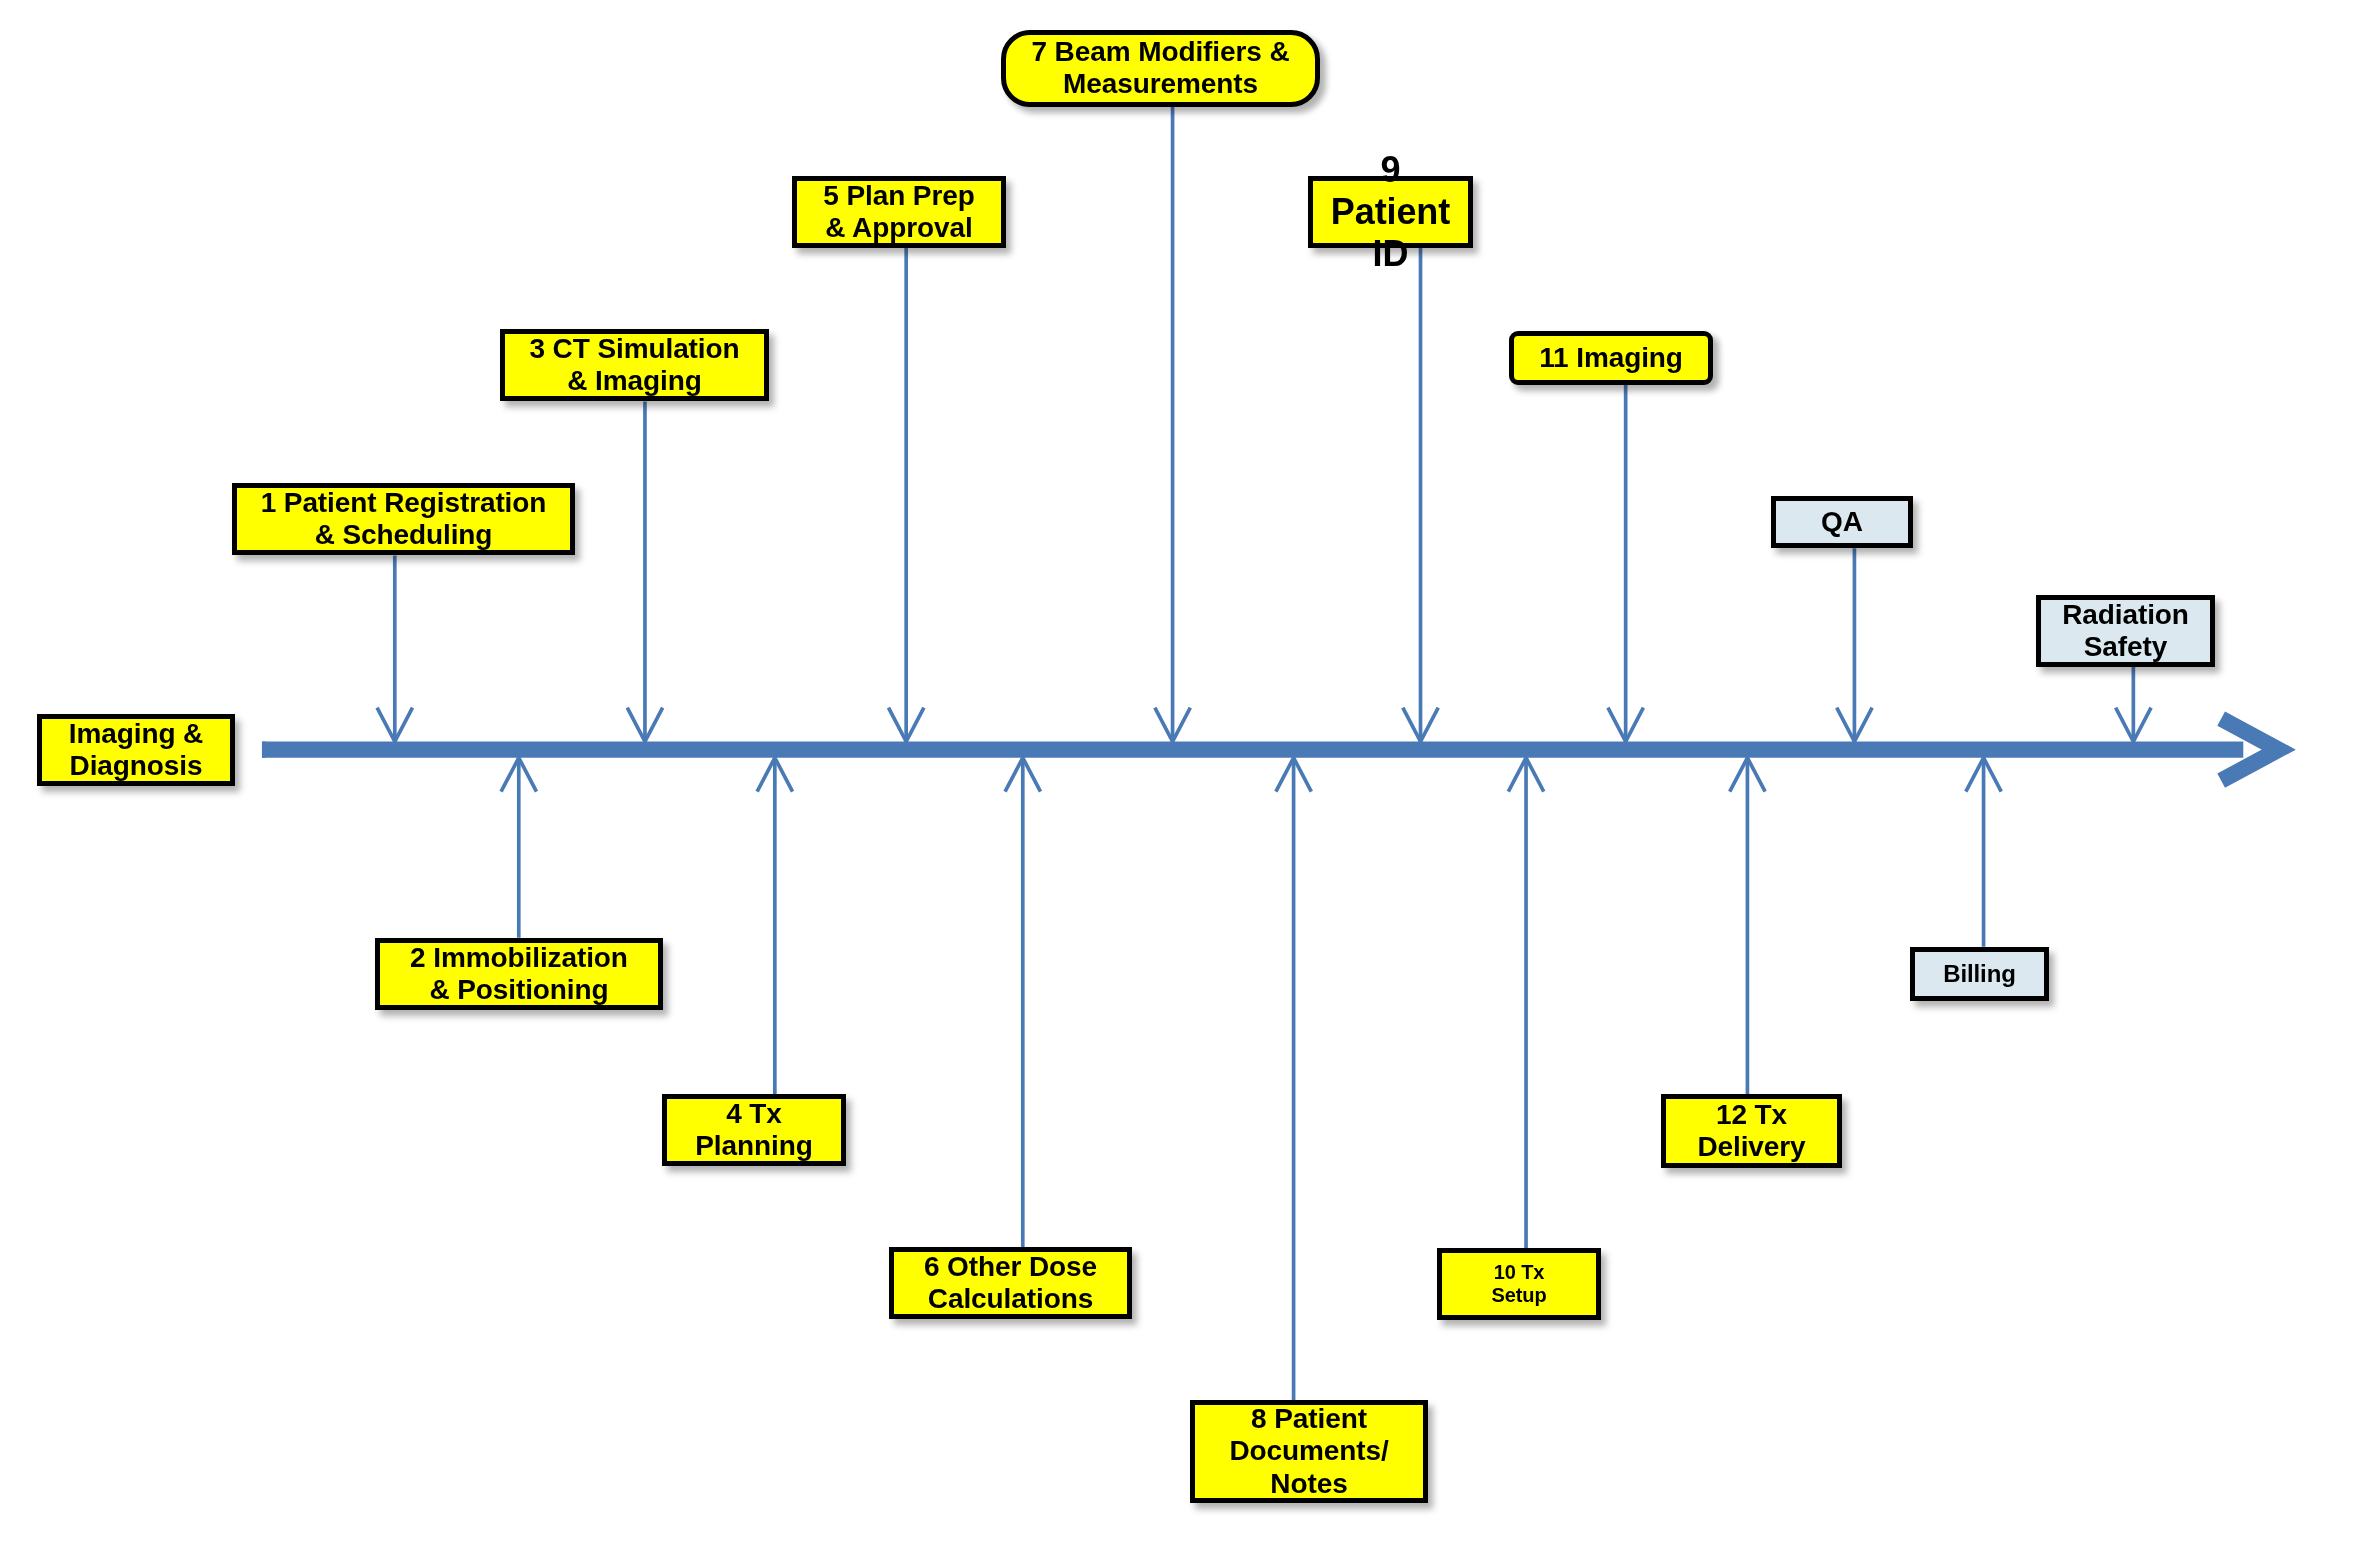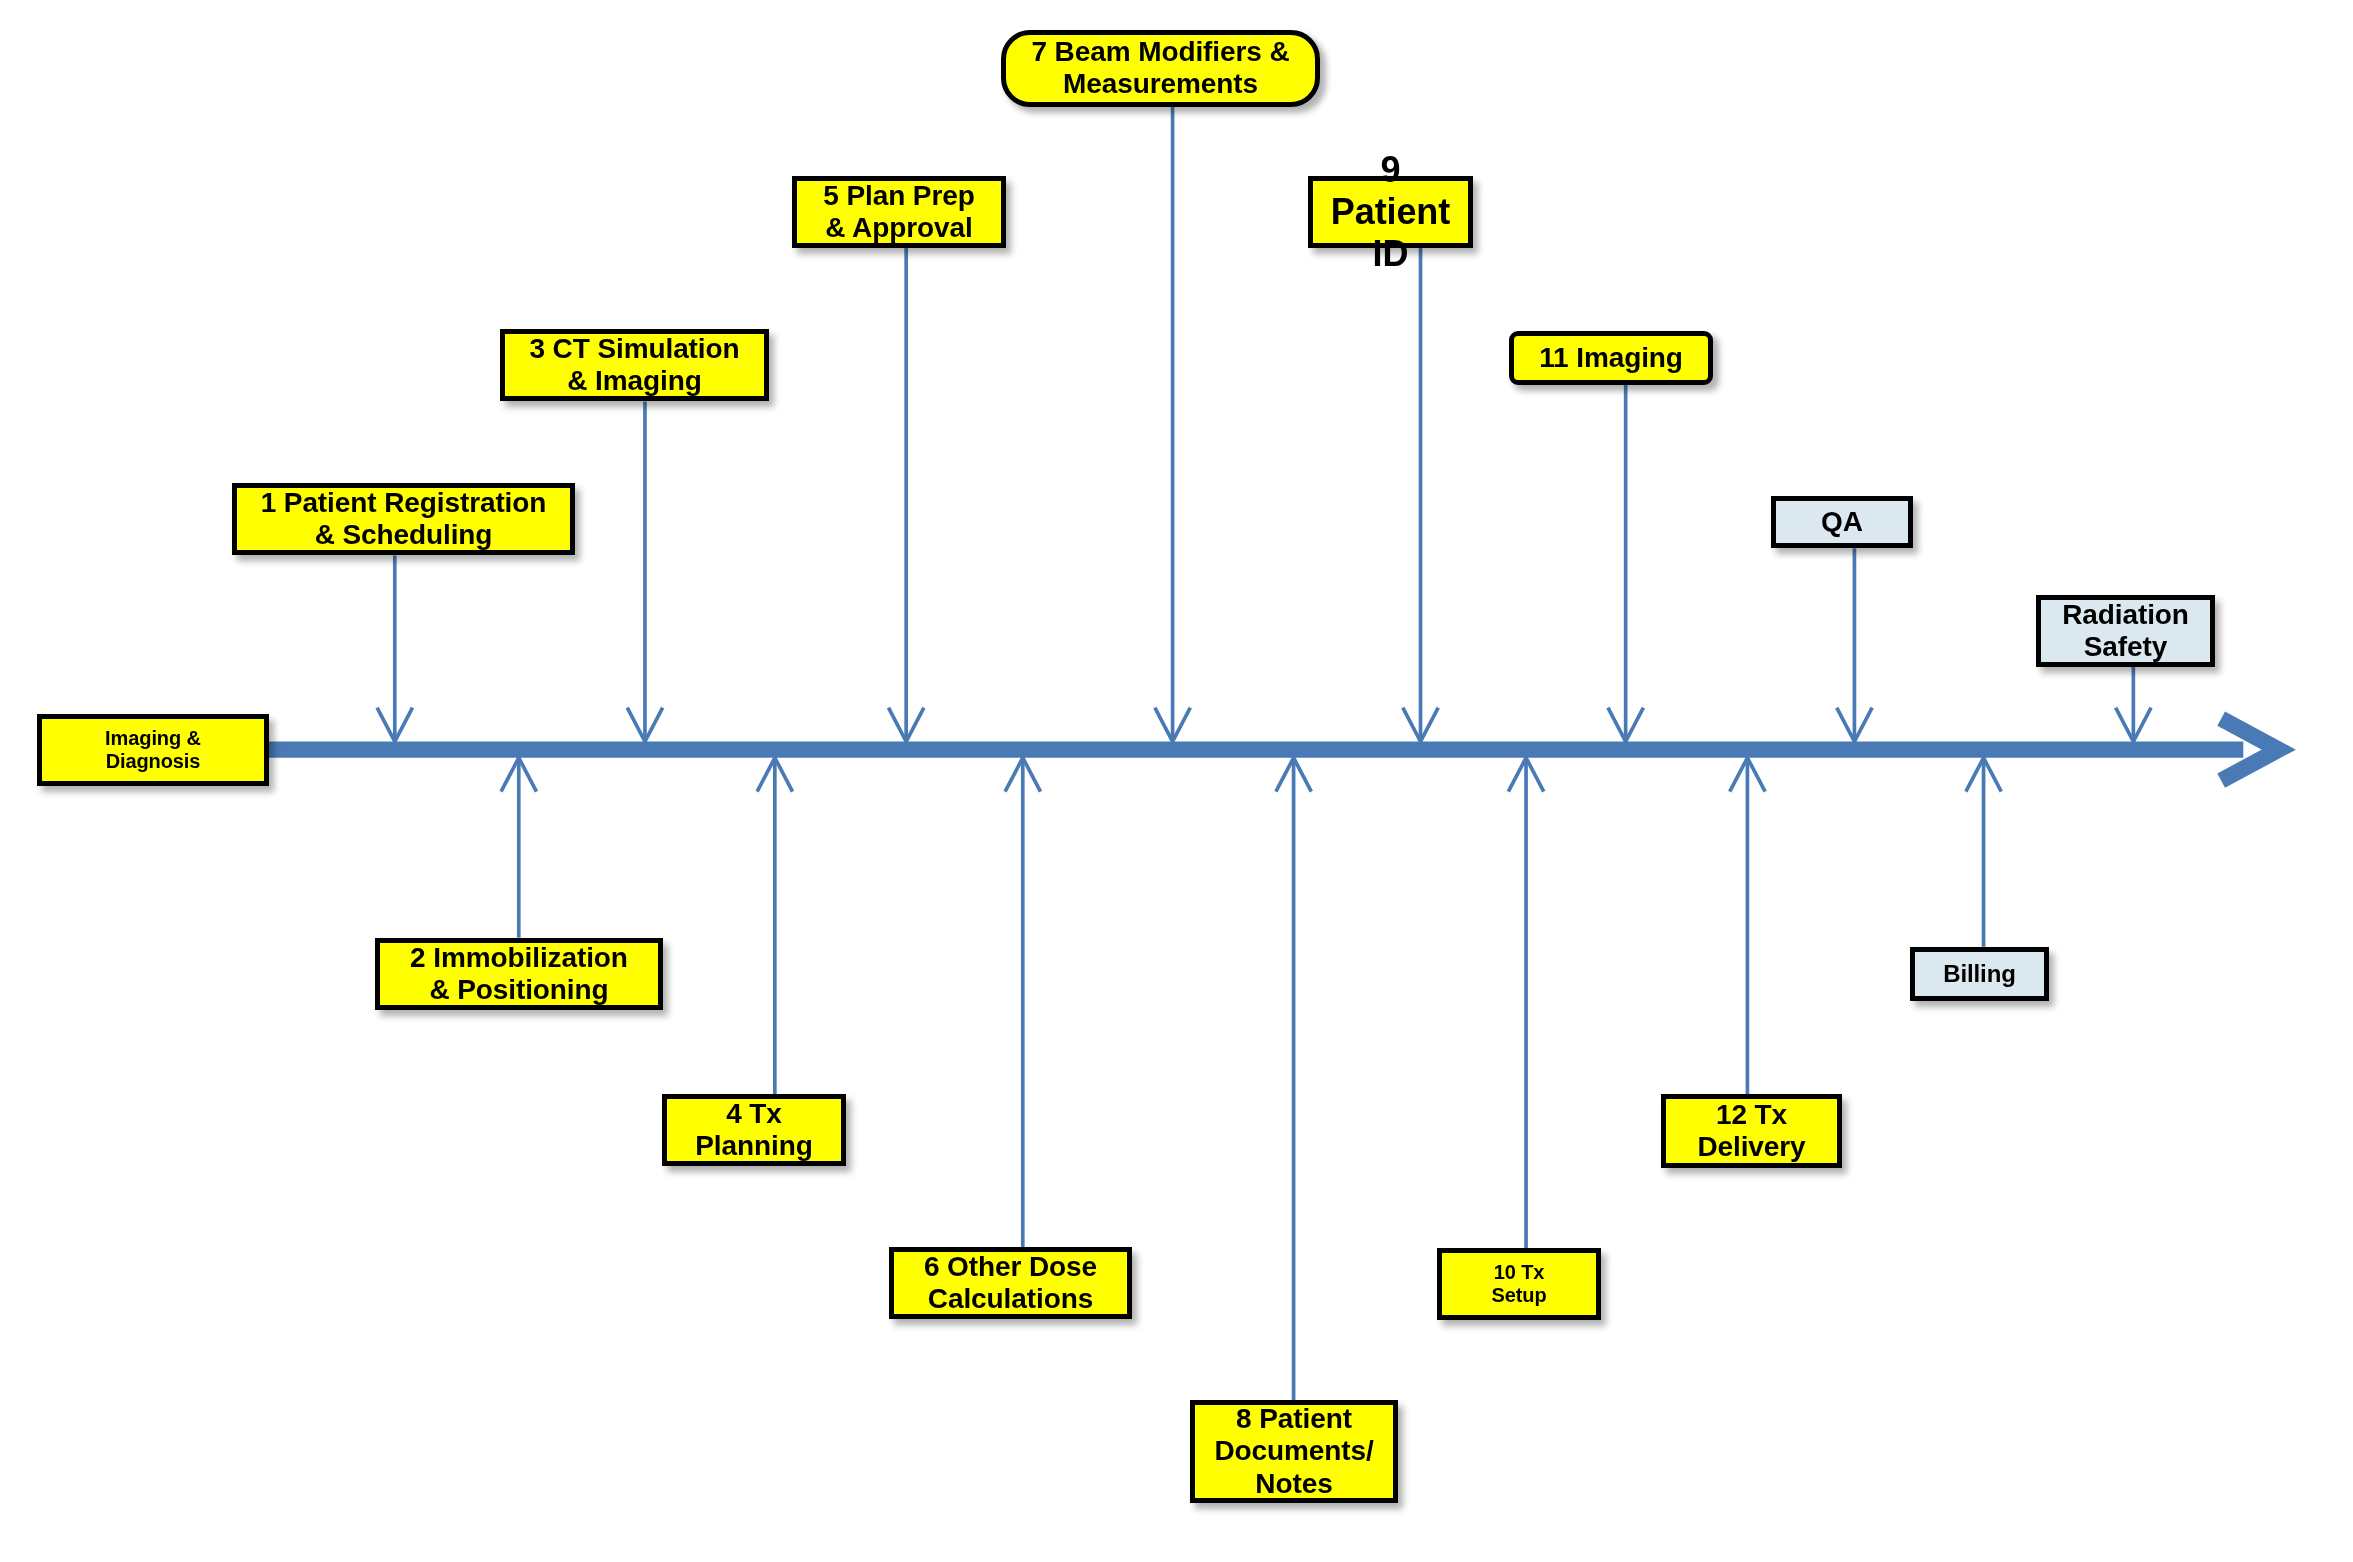--- a/index.html
+++ b/index.html
@@ -114,21 +114,21 @@
       <g>
         <line x1="2368" y1="1483" x2="2368" y2="1027" stroke="#4a7ab5" stroke-width="5"></line>
         <path d="M 2344 1073 L 2368 1027 L 2392 1073" fill="none" stroke="#4a7ab5" stroke-width="5"></path>
       </g>
       <g>
         <line x1="2688" y1="1283" x2="2688" y2="1027" stroke="#4a7ab5" stroke-width="5"></line>
         <path d="M 2664 1073 L 2688 1027 L 2712 1073" fill="none" stroke="#4a7ab5" stroke-width="5"></path>
       </g>
     </svg>
 
-  <div class="node yellow" id="anchor-node" style="left:37px; top:714px; width:232px; height:72px; font-size:20px;">
+  <div class="node yellow" id="anchor-node" style="left:37px; top:714px; width:198px; height:72px; font-size:28px;">
     <span class="node-label">Imaging &amp;
 Diagnosis</span>
   </div>
 
   <div id="nodes-layer">
       <div class="node yellow" style="left: 232px; top: 483px; width: 343px; height: 72px; font-size: 28px; background: rgb(255, 255, 0);">
         <span class="node-label">1 Patient Registration
 &amp; Scheduling</span>
       </div>
       <div class="node yellow" style="left: 500px; top: 329px; width: 269px; height: 72px; font-size: 28px; background: rgb(255, 255, 0);">
@@ -162,21 +162,21 @@
 &amp; Positioning</span>
       </div>
       <div class="node yellow" style="left: 662px; top: 1094px; width: 184px; height: 72px; font-size: 28px; background: rgb(255, 255, 0);">
         <span class="node-label">4 Tx
 Planning</span>
       </div>
       <div class="node yellow" style="left: 889px; top: 1247px; width: 243px; height: 72px; font-size: 28px; background: rgb(255, 255, 0);">
         <span class="node-label">6 Other Dose
 Calculations</span>
       </div>
-      <div class="node yellow" style="left: 1190px; top: 1400px; width: 208px; height: 103px; font-size: 28px; background: rgb(255, 255, 0);">
+      <div class="node yellow" style="left: 1190px; top: 1400px; width: 238px; height: 103px; font-size: 28px; background: rgb(255, 255, 0);">
         <span class="node-label">8 Patient
 Documents/
 Notes</span>
       </div>
       <div class="node yellow" style="left: 1437px; top: 1248px; width: 164px; height: 72px; font-size: 20px; background: rgb(255, 255, 0);">
         <span class="node-label">10 Tx
 Setup</span>
       </div>
       <div class="node yellow" style="left: 1661px; top: 1094px; width: 181px; height: 74px; font-size: 28px; background: rgb(255, 255, 0);">
         <span class="node-label">12 Tx

